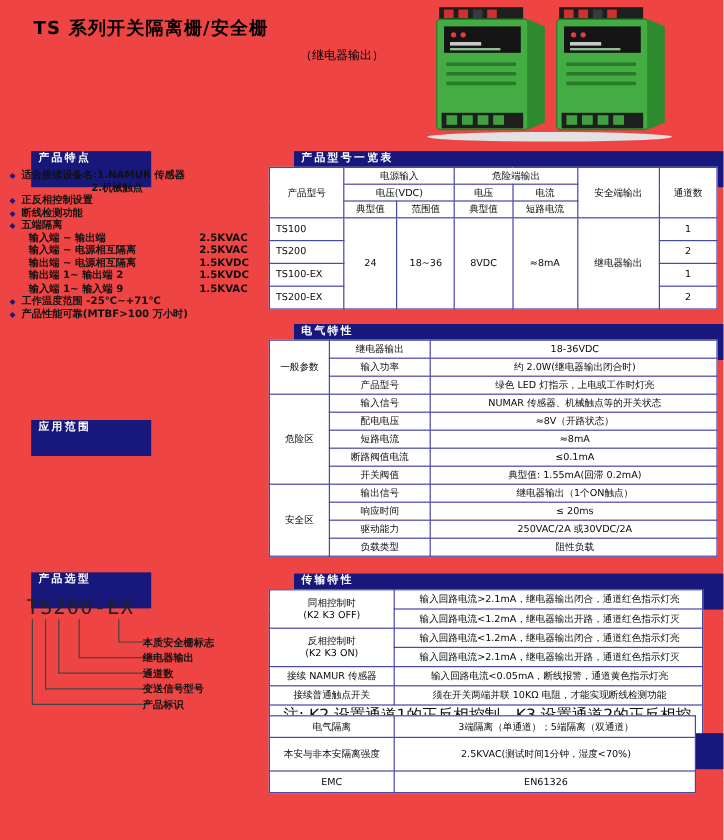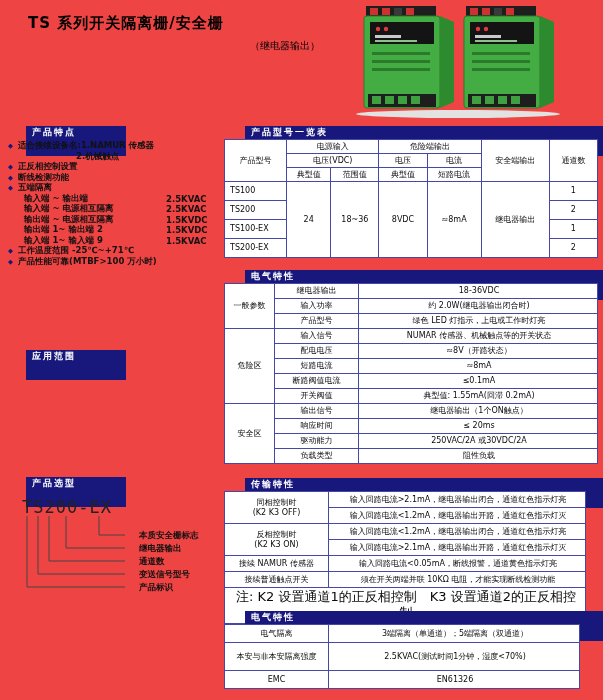--- a/index.html
+++ b/index.html
@@ -23,21 +23,21 @@
   .f-row.ind1 { padding-left:58px; }
   .f-row.ind2 { padding-left:6px; }
   .f-v { margin-left:auto; width:52px; text-align:left; }
 
   
   .app-text { position:absolute; left:6px; top:366px; width:212px; font-size:9px; line-height:12px; color:#1a1a1a; text-indent:2em; text-align:justify; }
 
   
   .model-code { position:absolute; left:22px; top:497px; font-family:"DejaVu Sans Mono","Liberation Mono",monospace; font-size:17px; letter-spacing:1px; color:#222; }
   .sel-svg { position:absolute; left:5px; top:495px; }
-  .sel-label { position:absolute; left:139px; font-size:8.5px; font-weight:bold; color:#111; white-space:nowrap; }
+  .sel-label { position:absolute; left:119px; font-size:8.5px; font-weight:bold; color:#111; white-space:nowrap; }
 
   
   table.t { position:absolute; border-collapse:collapse; table-layout:fixed; background:#fff; }
   .t td { border:1px solid #4747a6; font-size:8px; color:#0a0a0a; text-align:center; vertical-align:middle; padding:1px 3px; line-height:1.25; overflow:hidden; }
   .t td.l { text-align:left; padding-left:5px; }
   .t td.v { text-align:center; padding-left:5px; }
   .t1 tr.hrow td { height:14px; }
   .t1 tr.drow td { height:19px; }
   .t2 td { height:15px; }
   .t3 td { height:16px; }
@@ -345,21 +345,21 @@
       <td class="v">须在开关两端并联 10KΩ 电阻，才能实现断线检测功能</td>
     </tr>
     <tr>
       <td colspan="2" class="v note">注: K2 设置通道1的正反相控制　K3 设置通道2的正反相控制</td>
     </tr>
   </tbody>
     </table>
 
   <div class="banner" style="left:224px;top:611px;width:374px">电气特性</div>
 
-  <table class="t t4" style="left:224px;top:624px;width:356px">
+  <table class="t t4" style="left:224px;top:596px;width:356px">
     <colgroup>
         <col style="width:104px">
         <col>
       </colgroup>
     <tbody>
         <tr class="r1">
       <td>电气隔离</td>
       <td class="v">3端隔离（单通道）；5端隔离（双通道）</td>
     </tr>
     <tr class="r2">

